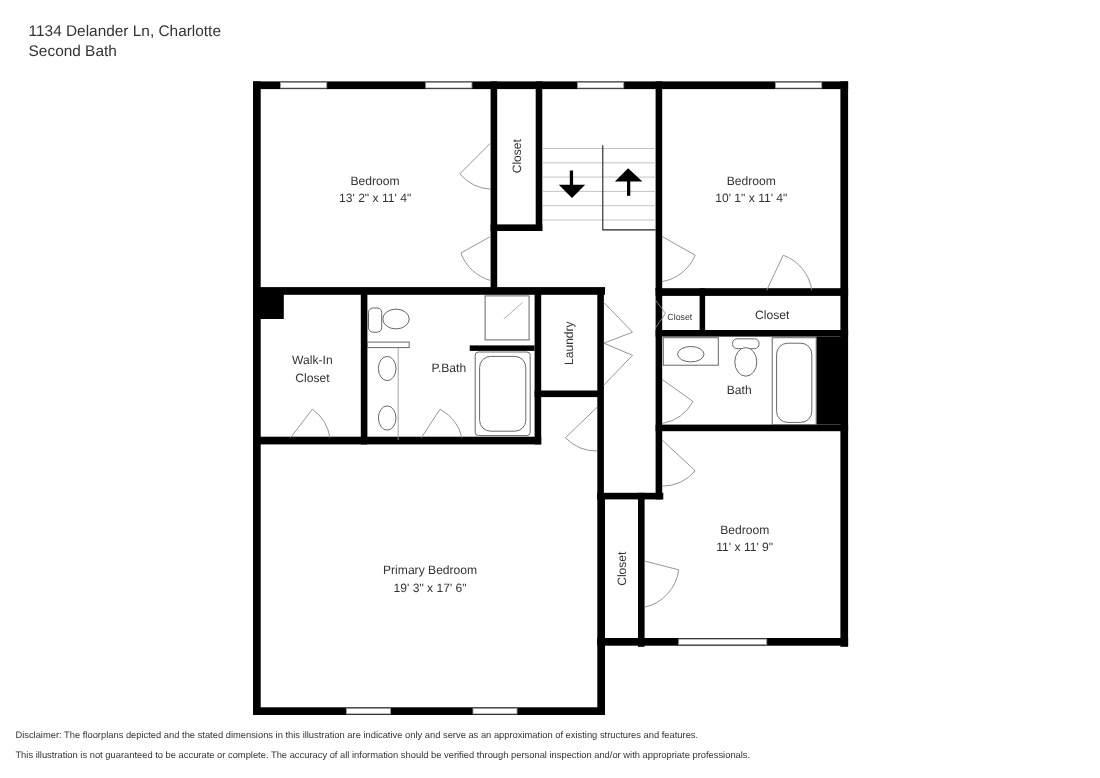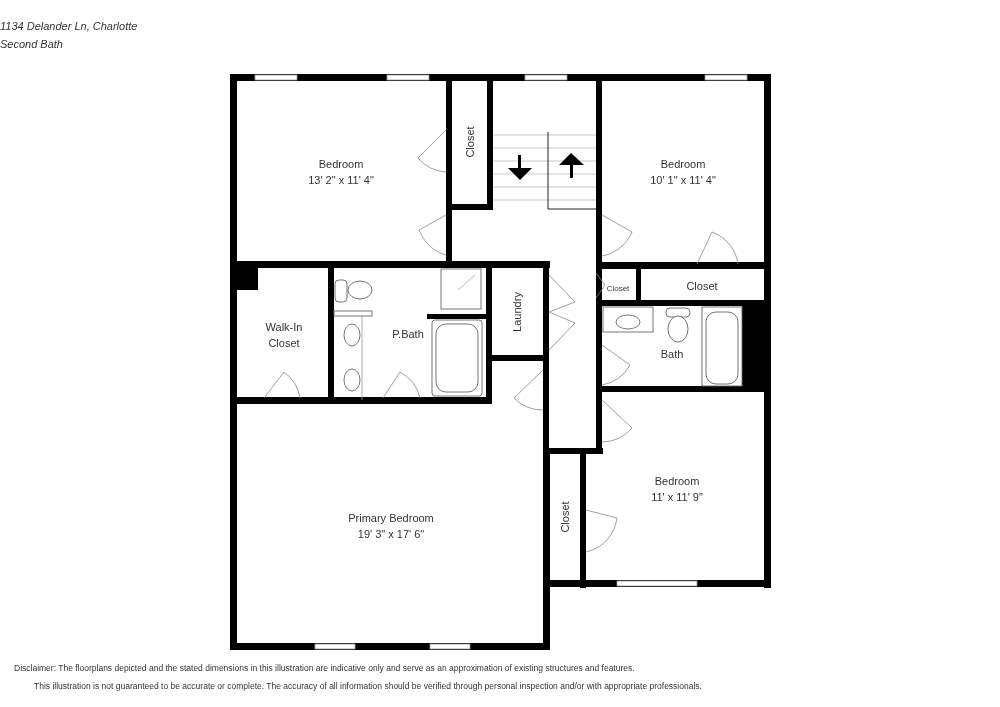--- a/index.html
+++ b/index.html
@@ -1,22 +1,22 @@
 <!DOCTYPE html>
 <html><head>
 <meta charset="utf-8">
 <style>
   html, body { margin:0; padding:0; background:#ffffff; }
   body { width:1000px; height:707px; position:relative; overflow:hidden; font-family:"Liberation Sans", sans-serif; color:#333; }
-  .hdr { position:absolute; left:0; font-size:11px; color:#333;font-style:italic; }
+  .hdr { position:absolute; left:26px; font-size:14px; color:#333; }
   #addr { top:20px; }
   #floor { top:38px; }
   .disc { position:absolute; left:14px; font-size:8.5px; color:#333;text-align:center; }
   #d1 { top:663px; }
-  #d2 { top:681px;margin-left:20px; }
+  #d2 { top:681px; }
   svg { position:absolute; left:0; top:0; }
   .lbl { font-family:"Liberation Sans", sans-serif; font-size:11px; fill:#333; text-anchor:middle; }
   .sm { font-size:8px; }
   .wall { fill:#000; }
   .win { fill:#fff; stroke:#999; stroke-width:0.8; }
   .door { fill:none; stroke:#888; stroke-width:0.8; }
   .fix { fill:#fff; stroke:#666; stroke-width:0.9; }
 </style>
 </head>
 <body>

